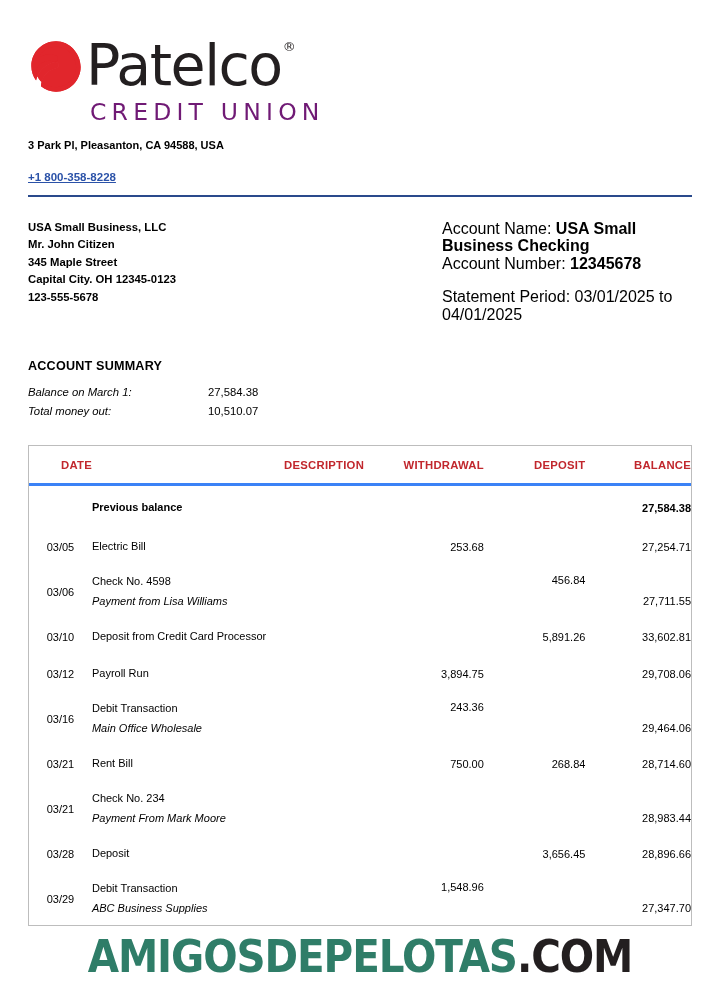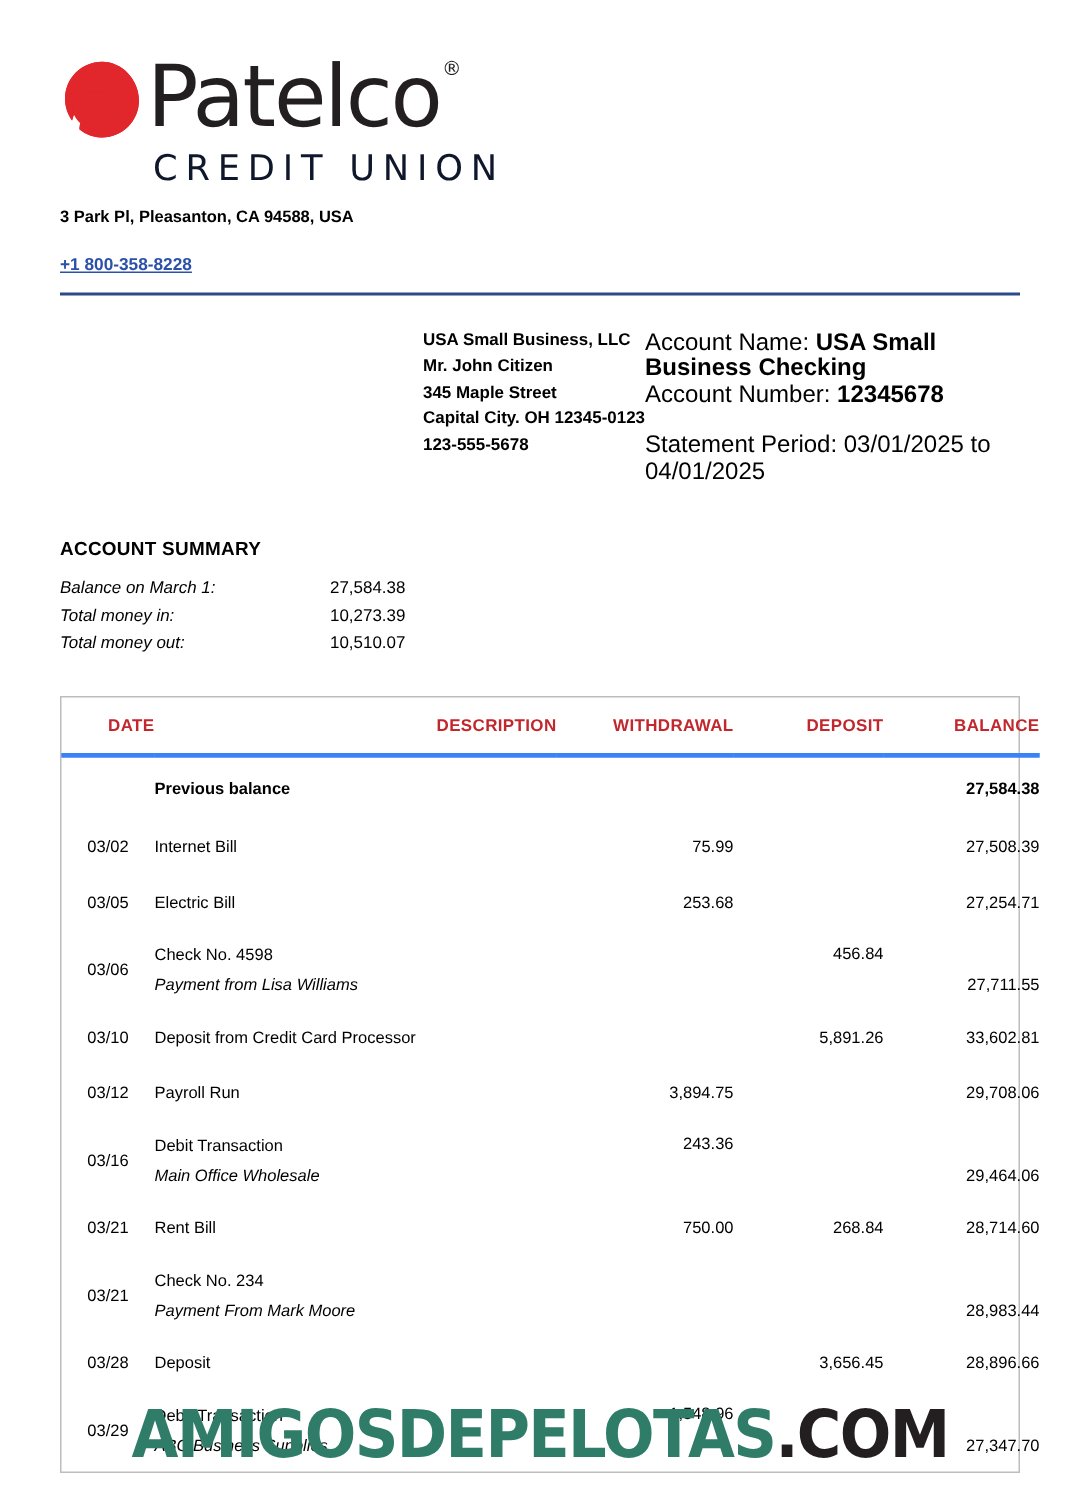--- a/index.html
+++ b/index.html
@@ -14,21 +14,21 @@
     color: #000000;
     position: relative;
     overflow: hidden;
   }
 
   .page {
     position: relative;
     width: 720px;
     height: 1000px;
     box-sizing: border-box;
-    padding: 0 40px;
+    padding: 0 28px;
   }
 
   
   .header { padding-top: 34px; }
 
   .logo-row {
     display: flex;
     align-items: center;
     height: 62px;
   }
@@ -54,21 +54,21 @@
     font-size: 13px;
     vertical-align: super;
     letter-spacing: 0;
     position: relative;
     top: -14px;
     left: 1px;
   }
   .logo-sub {
     font-size: 23.5px;
     letter-spacing: 5.2px;
-    color: #0f172a;
+    color: #701a75;
     font-family: "DejaVu Sans", sans-serif;
     margin-left: 62px;
     margin-top: 2px;
     font-weight: 400;
   }
 
   .bank-address {
     font-size: 11px;
     margin-top: 13px;
     color: #000;
@@ -85,21 +85,21 @@
 
   .rule-blue {
     border: none;
     border-top: 2.2px solid #2a4a8c;
     margin: 10px 0 0 0;
   }
 
   
   .parties {
     display: flex;
-    justify-content: flex-end;
+    justify-content: space-between;
     margin-top: 22px;
   }
   .addr-block {
     font-size: 11.3px;
     font-weight: bold;
     line-height: 17.4px;
   }
   .acct-block {
     font-size: 16px;
     line-height: 17.4px;
@@ -248,24 +248,20 @@
 
   <div class="summary-title">ACCOUNT SUMMARY</div>
 
   <table class="summary-table">
     <tbody>
       <tr>
         <td class="lbl">Balance on March 1:</td>
         <td class="amt">27,584.38</td>
       </tr>
       <tr>
-        <td class="lbl">Total money in:</td>
-        <td class="amt">10,273.39</td>
-      </tr>
-      <tr>
         <td class="lbl">Total money out:</td>
         <td class="amt">10,510.07</td>
       </tr>
     </tbody>
   </table>
 
   <div class="tx-wrap">
     <table class="tx">
       <thead>
         <tr>
@@ -279,27 +275,20 @@
       <tbody>
 
         <tr class="prev-row">
           <td class="c-date"></td>
           <td class="c-desc">Previous balance</td>
           <td class="c-with"></td>
           <td class="c-dep"></td>
           <td class="c-bal">27,584.38</td>
         </tr>
 
-        <tr class="tx-row">
-          <td class="c-date">03/02</td>
-          <td class="c-desc"><span>Internet Bill</span></td>
-          <td class="c-with">75.99</td>
-          <td class="c-dep"></td>
-          <td class="c-bal">27,508.39</td>
-        </tr>
 
         <tr class="tx-row">
           <td class="c-date">03/05</td>
           <td class="c-desc"><span>Electric Bill</span></td>
           <td class="c-with">253.68</td>
           <td class="c-dep"></td>
           <td class="c-bal">27,254.71</td>
         </tr>
 
         <tr class="tx-row two-line">

